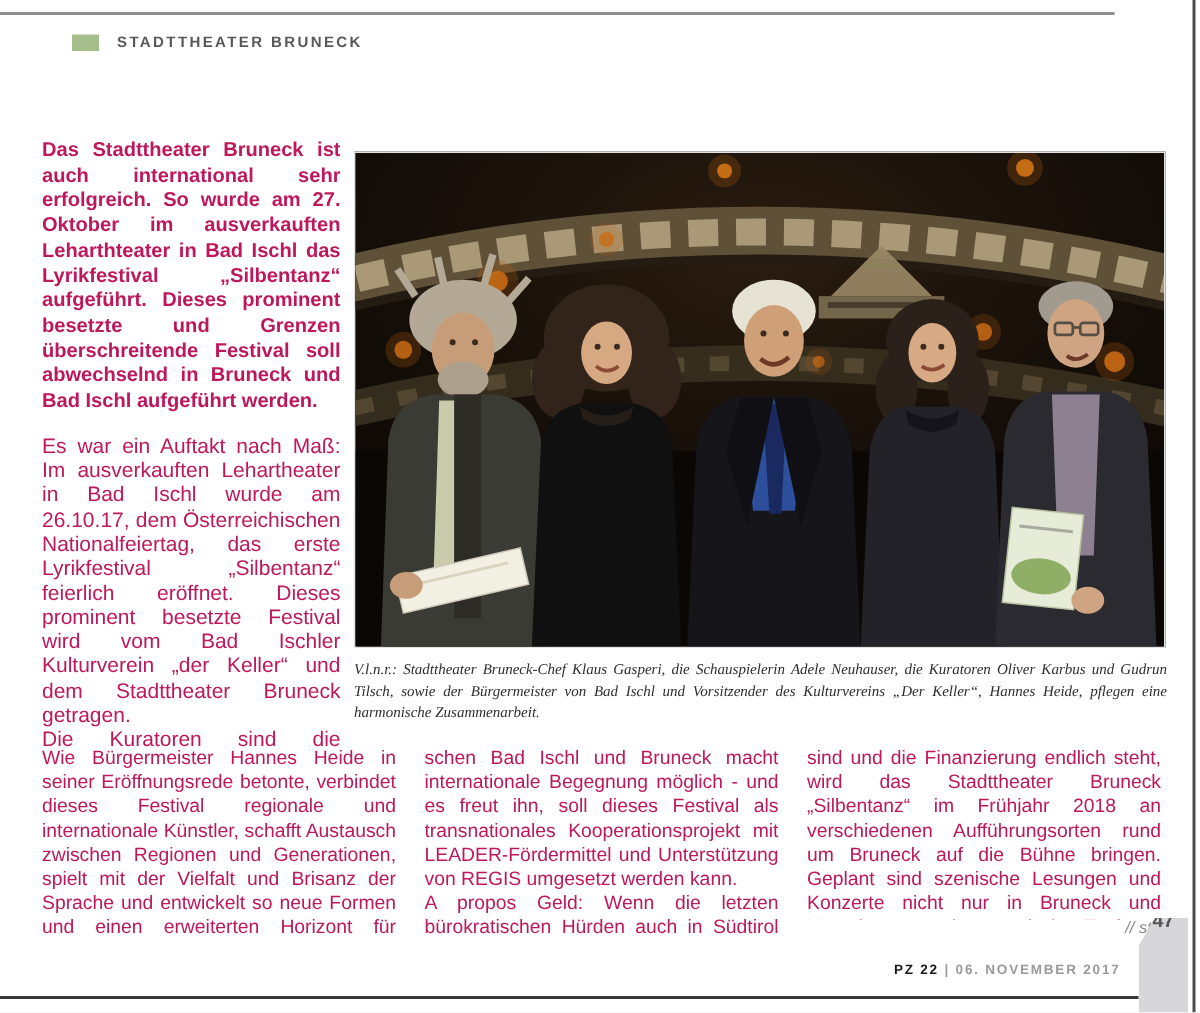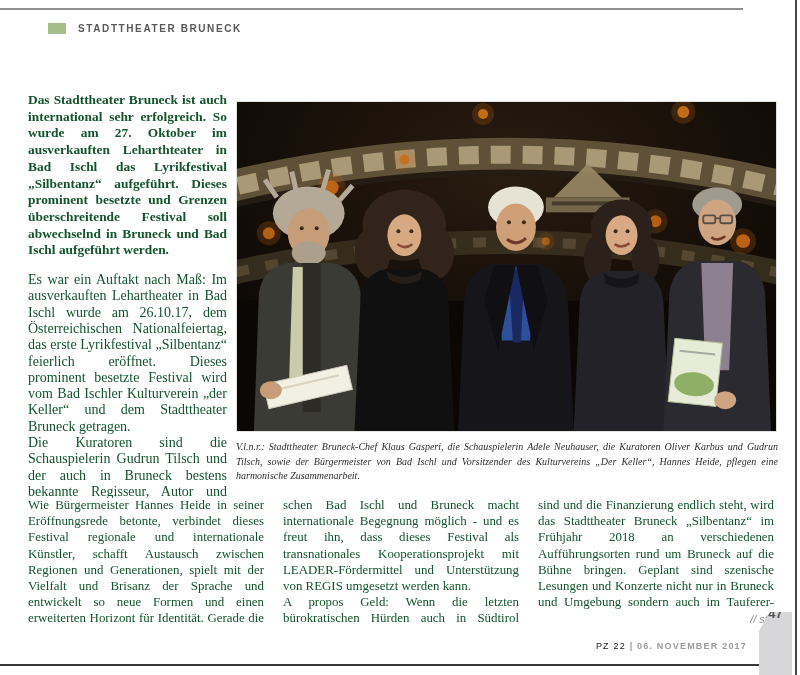--- a/index.html
+++ b/index.html
@@ -14,21 +14,21 @@
 
   .kicker-row { position:absolute; left:28px; top:22px; display:flex; align-items:center;padding-left:20px; }
   .kicker-swatch { width:18px; height:11px; background:#a5bd8a; margin-right:12px; margin-top:1px; }
   .kicker-label { font-size:10px; font-weight:700; letter-spacing:1.6px; color:#58585a; }
 
   .page-title {
     position:absolute; left:27px; top:40px; width:600px;
     font-size:31px; font-weight:700; letter-spacing:0px; color:#121212;
   }
 
-  .serif { font-family:Liberation Serif, serif; color:#14532d; text-align:justify; }
+  .serif { font-family:Liberation Sans, sans-serif; color:#be185d; text-align:justify; }
 
   .narrow-col { position:absolute; left:28px; top:92px; width:199px; height:406px; overflow:hidden; }
   .intro-par { font-weight:700; font-size:13.4px; line-height:16.7px; }
   .narrow-body { margin-top:13px; font-size:14px; line-height:16.3px; }
   .narrow-body + .narrow-body { margin-top:0; }
 
   .photo-frame {
     position:absolute; left:236px; top:101px; width:541px; height:331px;
     border:1px solid #e2e2e0; background:#0d0906;
   }
@@ -47,21 +47,21 @@
 
   .author-sig {
     position:absolute; left:538px; top:613px; width:236px; text-align:right;
     font-style:italic; font-size:11px; color:#8a8a8a; background:#fff;
   }
 
   .footer-line {
     position:absolute; left:400px; top:641px; width:347px; text-align:right;
     font-size:9px; letter-spacing:1.2px; color:#9a9a9a; font-weight:700;
   }
-  .footer-issue { color:#1a1a1a; font-weight:400; }
+  .footer-issue { color:#1a1a1a; font-weight:700; }
 
   .page-tab {
     position:absolute; left:759px; top:612px; width:33px; height:63px;
     background:#d7d7d9;
     clip-path:polygon(0 30%, 32% 0, 100% 0, 100% 100%, 0 100%);
     display:flex; align-items:flex-start; justify-content:center;
   }
   .page-tab span { font-size:13px; font-weight:700; color:#555557; margin-top:-6px; }
 </style>
 </head>
@@ -197,21 +197,21 @@
         </g>
         <ellipse cx="490" cy="300" rx="11" ry="9" fill="#cfa482"></ellipse>
       </g>
     </svg>
   </div>
 
   <p class="photo-caption">V.l.n.r.: Stadttheater Bruneck-Chef Klaus Gasperi, die Schauspielerin Adele Neuhauser, die Kuratoren Oliver Karbus und Gudrun Tilsch, sowie der Bürgermeister von Bad Ischl und Vorsitzender des Kulturvereins „Der Keller“, Hannes Heide, pflegen eine harmonische Zusammenarbeit.</p>
 
   <div class="bottom-col col-1 serif">Wie Bürgermeister Hannes Heide in seiner Eröffnungsrede betonte, verbindet dieses Festival regionale und internationale Künstler, schafft Austausch zwischen Regionen und Generationen, spielt mit der Vielfalt und Brisanz der Sprache und entwickelt so neue Formen und einen erweiterten Horizont für Identität. Gerade die Zusammenarbeit zwi-</div>
   <div class="bottom-col col-2">
-    <p class="serif" style="font-size:12.9px;line-height:16.2px;">schen Bad Ischl und Bruneck macht internationale Begegnung möglich - und es freut ihn, dass dieses Festival als transnationales Kooperationsprojekt mit LEADER-Fördermittel und Unterstützung von REGIS umgesetzt werden kann.</p>
+    <p class="serif" style="font-size:12.9px;line-height:16.2px;">schen Bad Ischl und Bruneck macht internationale Begegnung möglich - und es freut ihn, soll dieses Festival als transnationales Kooperationsprojekt mit LEADER-Fördermittel und Unterstützung von REGIS umgesetzt werden kann.</p>
     <p class="serif" style="font-size:12.9px;line-height:16.2px;">A propos Geld: Wenn die letzten bürokratischen Hürden auch in Südtirol überwunden</p>
   </div>
   <div class="bottom-col col-3 serif">sind und die Finanzierung endlich steht, wird das Stadttheater Bruneck „Silbentanz“ im Frühjahr 2018 an verschiedenen Aufführungsorten rund um Bruneck auf die Bühne bringen. Geplant sind szenische Lesungen und Konzerte nicht nur in Bruneck und Umgebung sondern auch im Tauferer- und im Gadertal.</div>
 
   <div class="author-sig">// stb</div>
 
   <div class="footer-line">
     <span class="footer-issue">PZ 22</span>
     <span>| 06. NOVEMBER 2017</span>
   </div>

